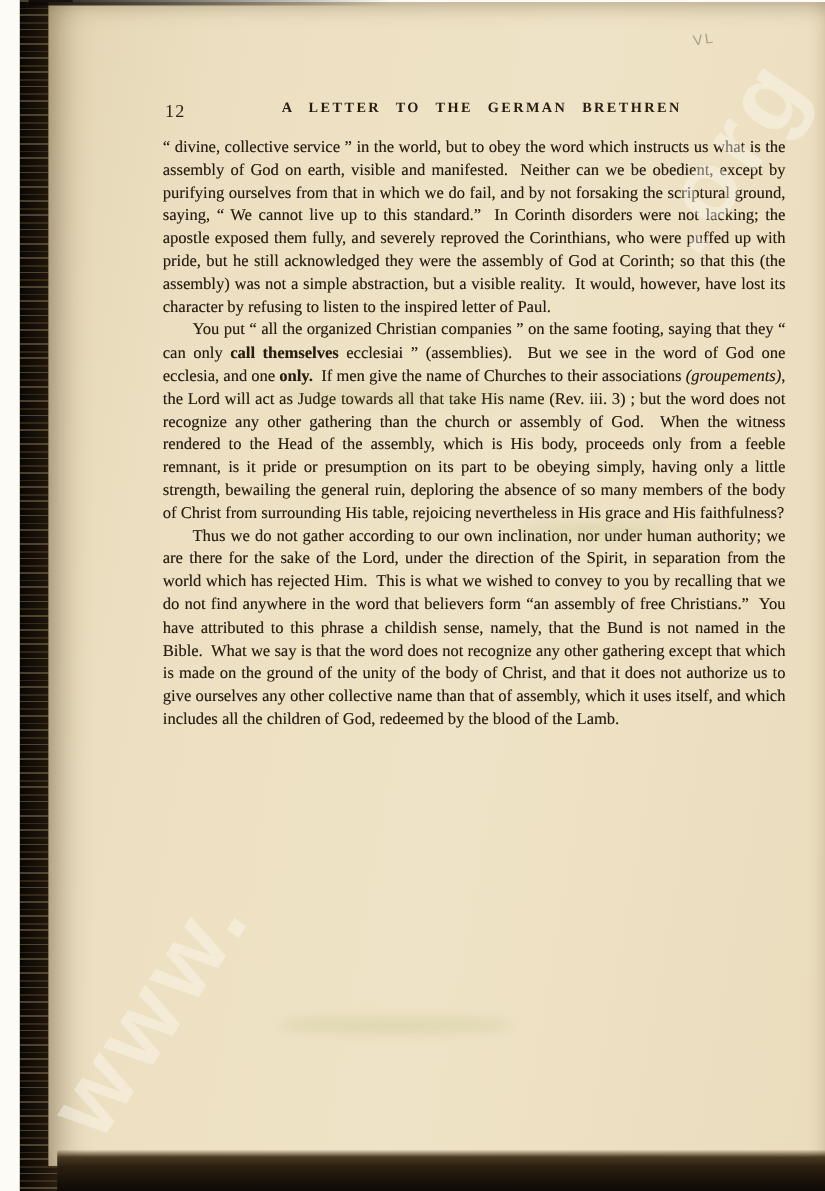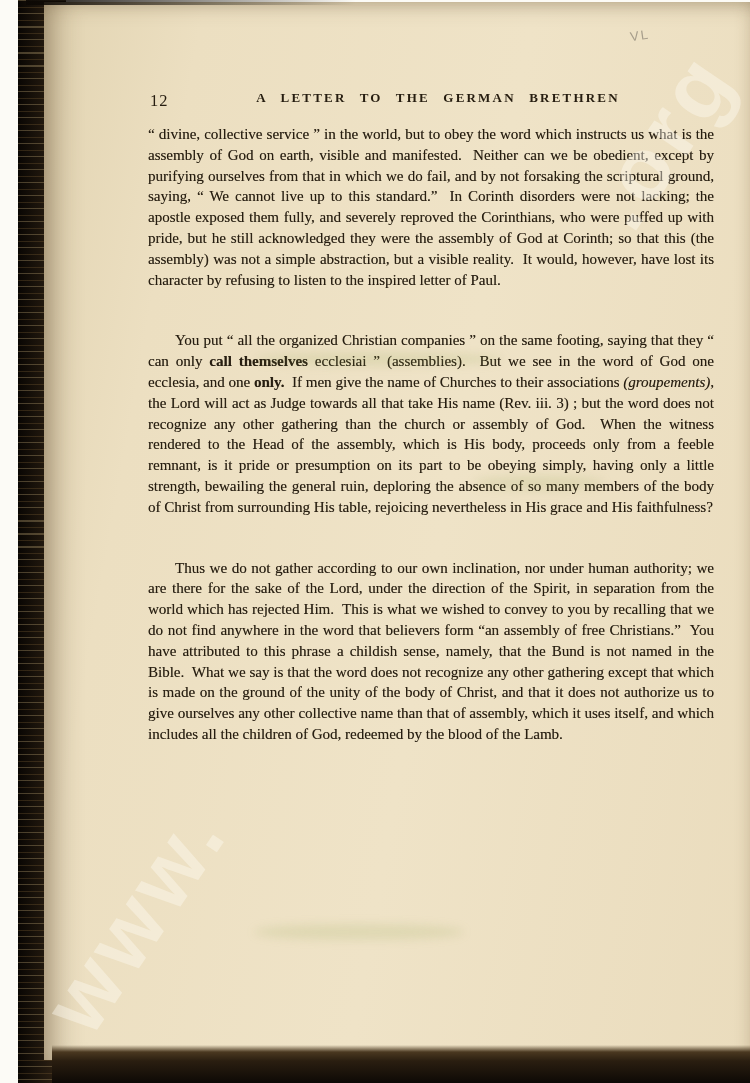--- a/index.html
+++ b/index.html
@@ -46,21 +46,21 @@
   .page-number { position:absolute; left:2px; top:1px; font-size:16.5px; letter-spacing:1px; }
   .running-title {
     text-align:center; font-size:13px; font-weight:bold;
     letter-spacing:2.2px; word-spacing:8px; padding-left:14px;
   }
   .body-text {
     font-size:15px; line-height:20.8px; text-align:justify;
     text-shadow:0.2px 0 0 rgba(38,29,16,0.5);
   }
   .para { text-align:justify; }
-  .para.indent { text-indent:27px;margin-top:40px; }
+  .para.indent { text-indent:27px; }
   .b { font-weight:bold; }
   .i { font-style:italic; }
 
   
   .watermark {
     position:absolute; left:52%; top:50%; width:1160px;
     transform: translate(-50%,-50%) rotate(-56deg);
     display:flex; justify-content:space-between; align-items:center;
     font-family:"Liberation Sans","DejaVu Sans",sans-serif; font-weight:bold;
     font-size:88px; letter-spacing:6px; color:rgba(255,253,246,0.40);

